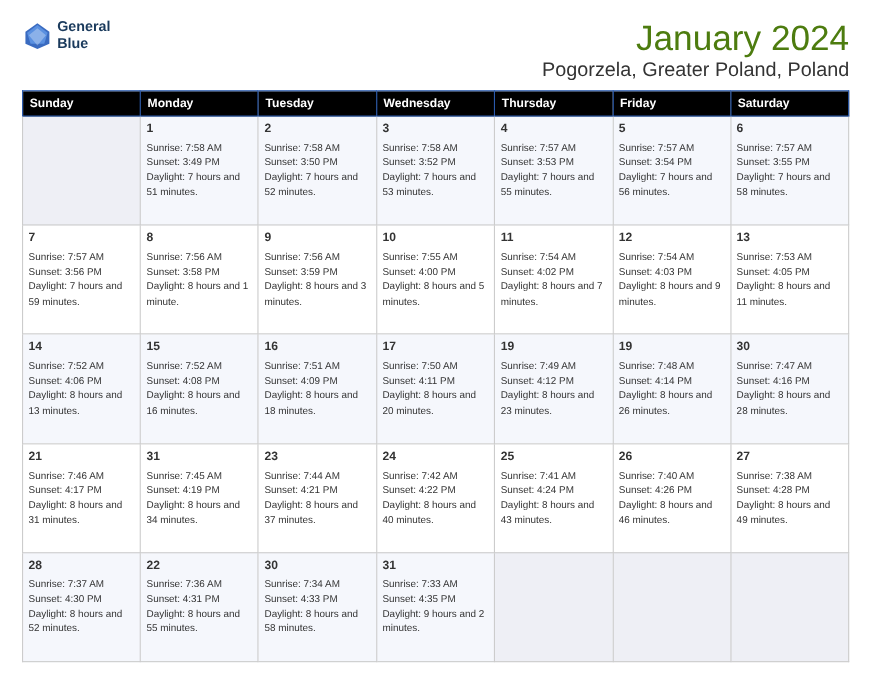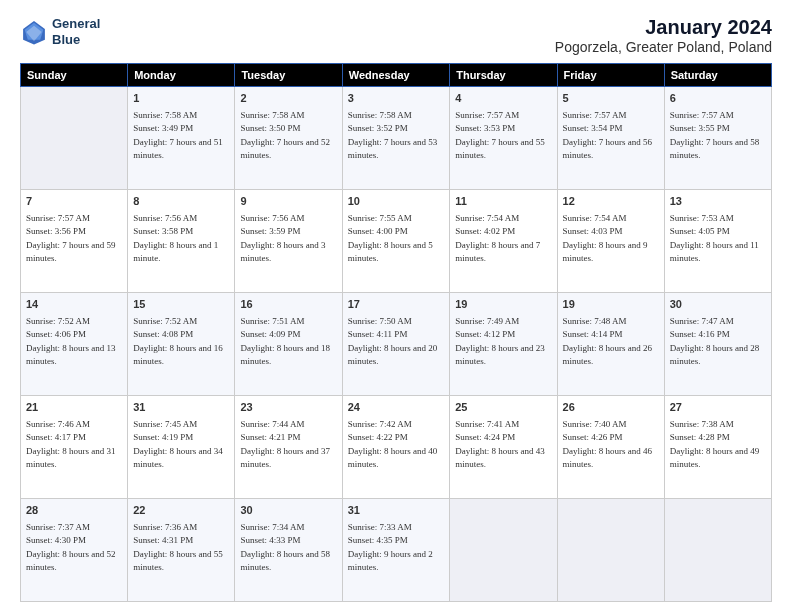--- a/index.html
+++ b/index.html
@@ -36,26 +36,26 @@
       line-height: 1.2;
     }
     .logo-icon {
       width: 28px;
       height: 28px;
     }
     .title-block {
       text-align: right;
     }
     .main-title {
-      font-size: 20px;
-      font-weight: bold;
-      color: #0f172a;
+      font-size: 32px;
+      font-weight: normal;
+      color: #4d7c0f;
     }
     .subtitle {
-      font-size: 14px;
+      font-size: 18px;
       color: #333;
     }
     .calendar {
       width: 100%;
       border-collapse: collapse;
       flex: 1;
       font-size: 9.5px;
     }
     .calendar thead tr th {
       background: #000000;
@@ -82,21 +82,20 @@
     .day-number {
       font-weight: bold;
       font-size: 11px;
       display: block;
       margin-bottom: 2px;
     }
     .day-info {
       font-size: 9px;
       color: #333;
       line-height: 1.5;
-      font-family: Liberation Serif, serif;
     }
     tbody tr:nth-child(odd) td {
       background: #f5f7fc;
     }
     tbody tr:nth-child(odd) td.empty {
       background: #eeeff5;
     }
     tbody tr:nth-child(even) td {
       background: #fff;
     }

